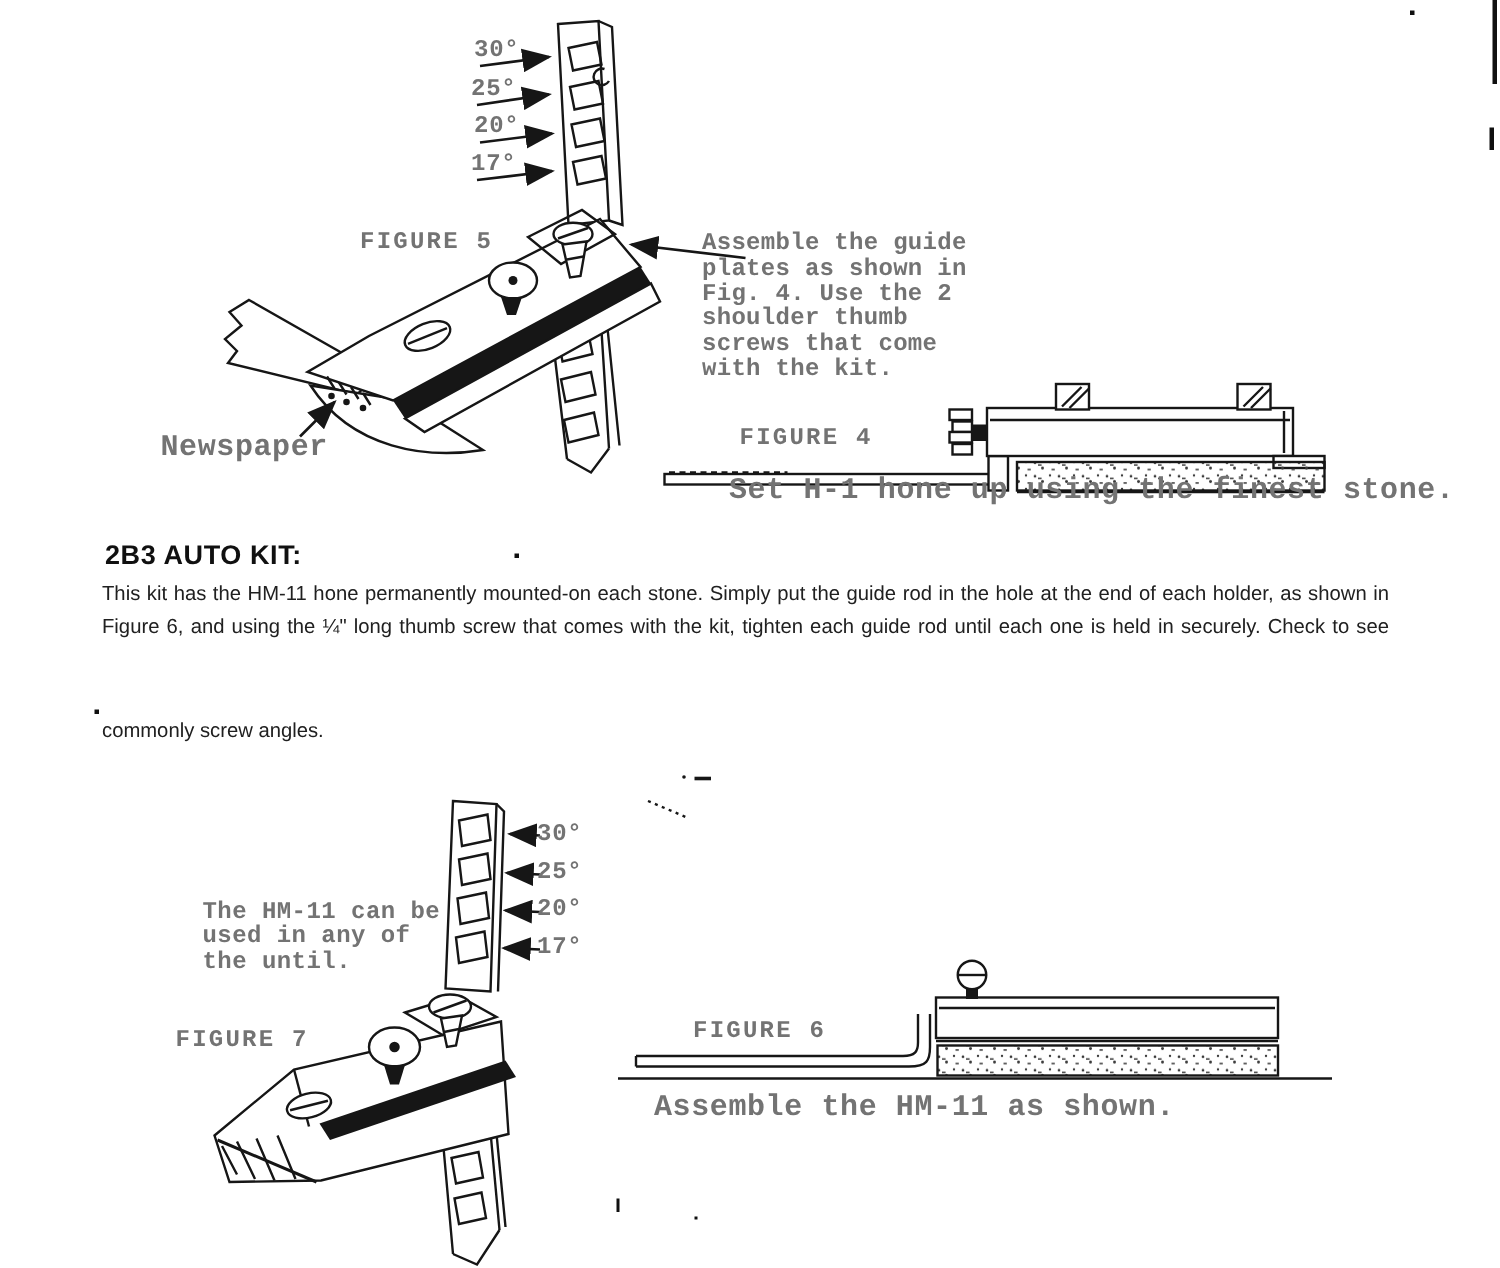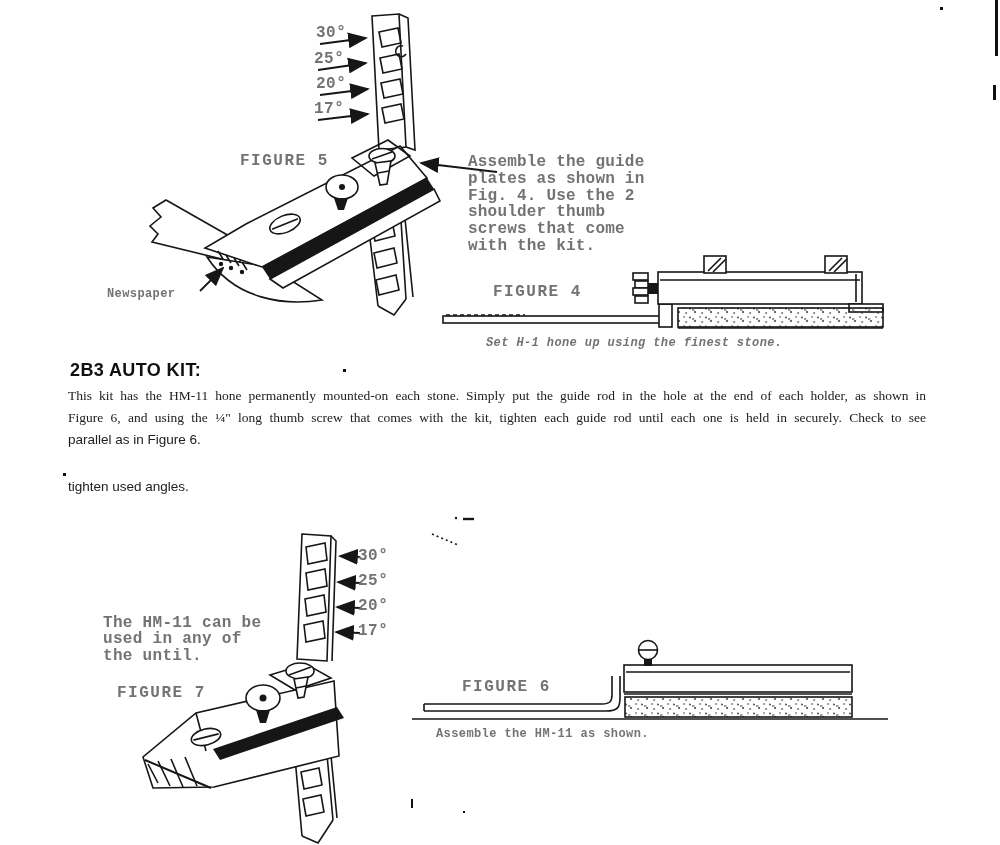--- a/index.html
+++ b/index.html
@@ -6,29 +6,29 @@
   body{
     width:1000px;height:845px;position:relative;background:#ffffff;
     font-family:"Liberation Sans",sans-serif;color:#1b1b1b;overflow:hidden;
   }
   .abs{position:absolute;}
   .mono{
     font-family:"Liberation Mono","DejaVu Sans Mono",monospace;
     font-weight:700;color:#737373;white-space:nowrap;
   }
   .figlabel{font-size:16px;letter-spacing:1.5px;}
-  .caption{font-size:12px;letter-spacing:0.4px;}
+  .caption{font-size:20px;letter-spacing:0.4px;}
   .anno{font-size:16px;line-height:16.8px;letter-spacing:0.2px;}
   .angle{font-size:16px;letter-spacing:0.5px;}
   .note{font-size:16px;line-height:16.3px;letter-spacing:0.3px;}
   .heading{font-size:18px;font-weight:700;color:#101010;letter-spacing:0.4px;
     font-family:"Liberation Sans",sans-serif;}
   .para{width:858px;font-size:13.5px;color:#202020;}
   .para .ln{height:22px;line-height:22px;white-space:nowrap;}
-  .para .jl{text-align-last:justify;white-space:normal;font-family:Liberation Serif, serif;}
+  .para .jl{text-align-last:justify;white-space:normal;}
   .artifact{background:#101010;position:absolute;}
   svg{position:absolute;left:0;top:0;}
   .ink{stroke:#161616;fill:none;stroke-width:1.6;}
   .inkw{stroke:#161616;fill:#ffffff;stroke-width:1.6;}
   .inkf{fill:#161616;stroke:none;}
 </style>
 </head>
 <body>
 
 <svg width="1000" height="845" viewBox="0 0 1000 845">
@@ -219,38 +219,37 @@
 <div class="abs" style="left:468px;top:110px;margin-top:44px;">
   <div class="mono anno">Assemble the guide</div>
   <div class="mono anno">plates as shown in</div>
   <div class="mono anno">Fig. 4. Use the 2</div>
   <div class="mono anno">shoulder thumb</div>
   <div class="mono anno">screws that come</div>
   <div class="mono anno">with the kit.</div>
 </div>
 
 <div class="abs mono figlabel" style="left:493px;top:283px;">FIGURE 4</div>
-<div class="abs mono caption" style="left:486px;top:336px;font-style:italic;">Set H-1 hone up using the finest stone.</div>
+<div class="abs mono caption" style="left:486px;top:316px;">Set H-1 hone up using the finest stone.</div>
 
 <div class="abs heading" style="left:70px;top:360px;">2B3 AUTO KIT:</div>
 <div class="abs para" style="left:68px;top:385px;">
   <div class="ln jl">This kit has the HM-11 hone permanently mounted-on each stone. Simply put the guide rod in the hole at the end of each holder, as shown in</div>
   <div class="ln jl">Figure 6, and using the ¼" long thumb screw that comes with the kit, tighten each guide rod until each one is held in securely. Check to see</div>
-  <div class="ln">parallel as in Figure 6.</div>
 </div>
 <div class="abs para" style="left:68px;top:476px;">
-  <div class="ln">tighten used angles.</div>
+  <div class="ln">commonly screw angles.</div>
 </div>
 
 <div class="abs mono angle" style="left:358px;top:547px;">30°</div>
 <div class="abs mono angle" style="left:358px;top:572px;">25°</div>
 <div class="abs mono angle" style="left:358px;top:597px;">20°</div>
 <div class="abs mono angle" style="left:358px;top:622px;">17°</div>
 
-<div class="abs" style="left:103px;top:600px;margin-top:15px;">
+<div class="abs" style="left:135px;top:600px;">
   <div class="mono note">The HM-11 can be</div>
   <div class="mono note">used in any of</div>
   <div class="mono note">the until.</div>
 </div>
 <div class="abs mono figlabel" style="left:117px;top:684px;text-align:right;">FIGURE 7</div>
 
 <div class="abs mono figlabel" style="left:462px;top:678px;">FIGURE 6</div>
 <div class="abs mono caption" style="left:436px;top:727px;">Assemble the HM-11 as shown.</div>
 
 <div class="artifact" style="left:995px;top:0;width:3px;height:56px;"></div>

